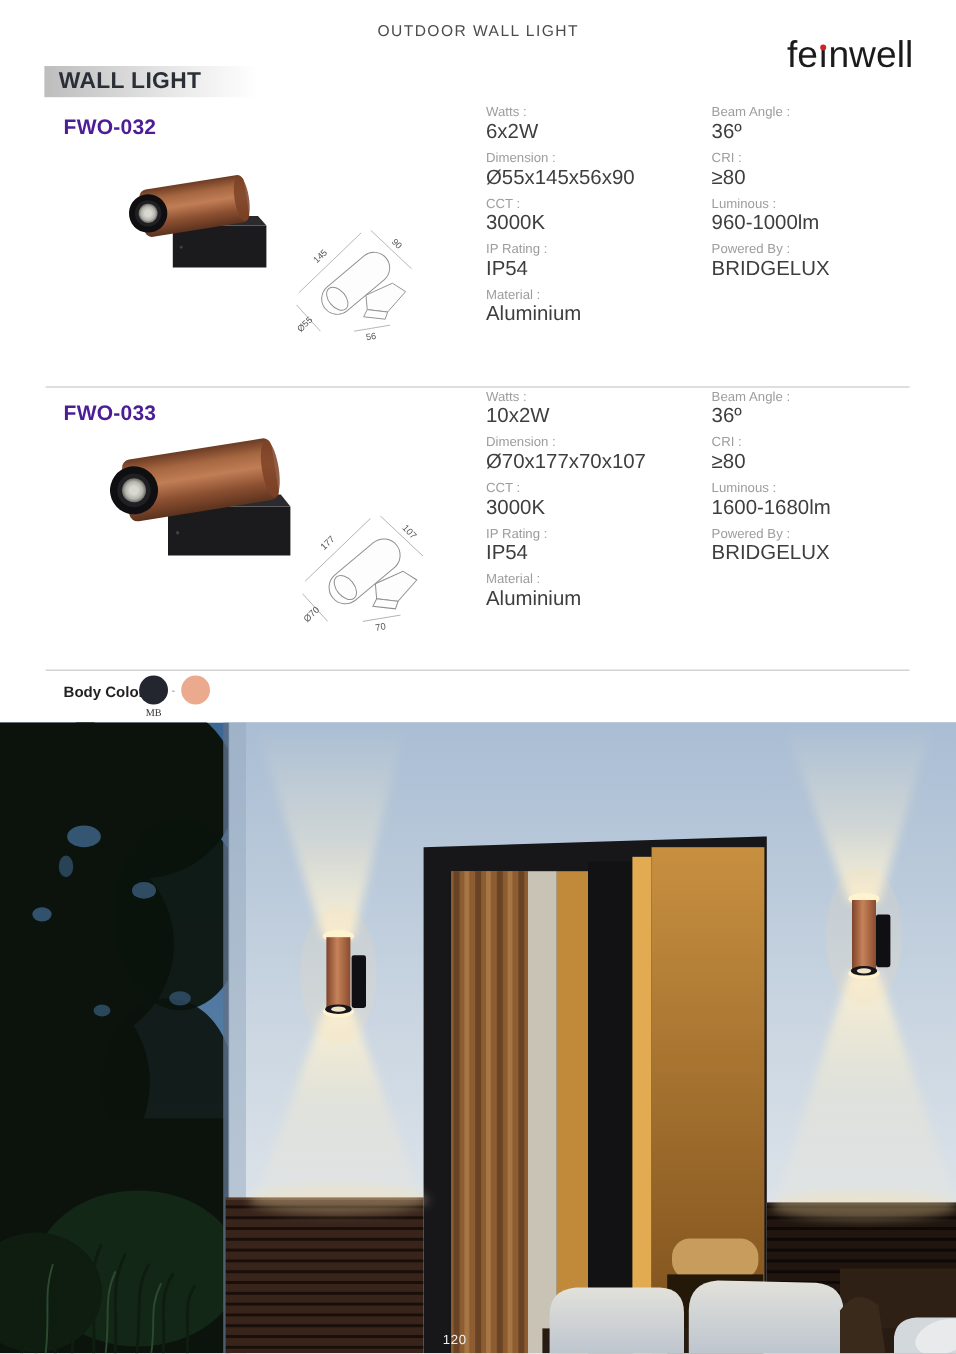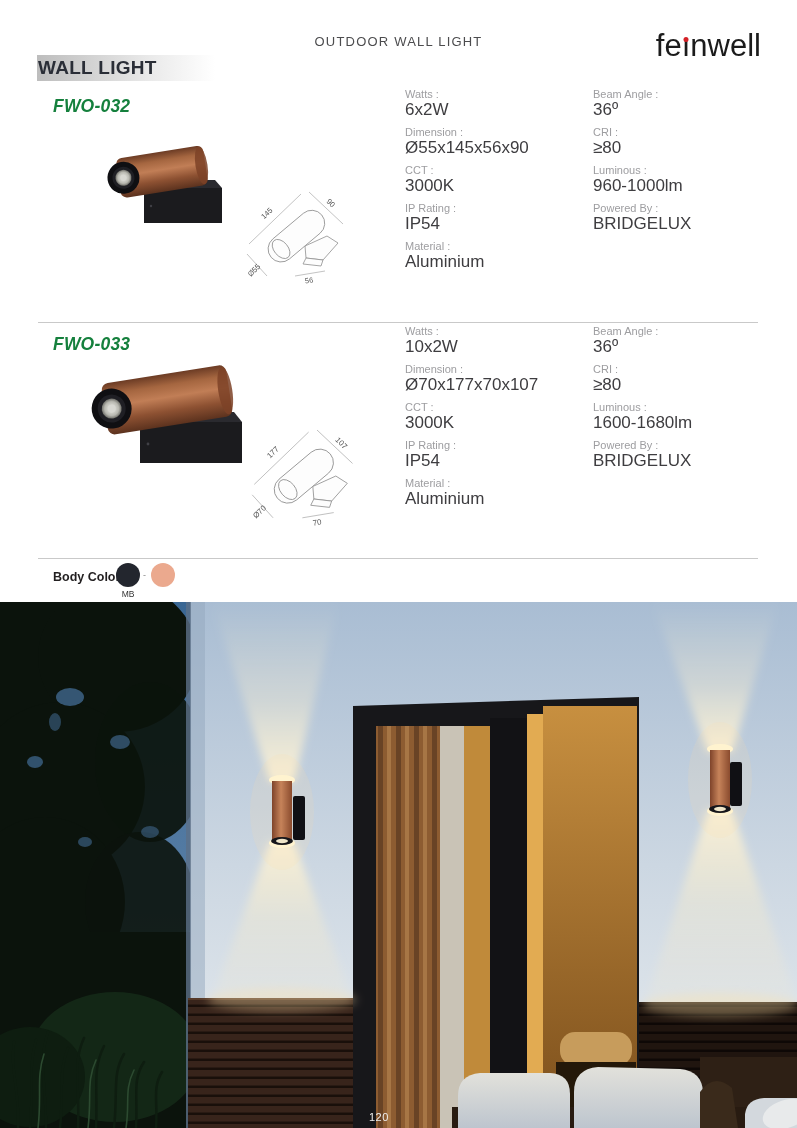--- a/index.html
+++ b/index.html
@@ -1,33 +1,33 @@
 <!DOCTYPE html>
 <html><head>
 <meta charset="utf-8">
 <style>
   html,body{margin:0;padding:0;background:#fff;}
   .page{position:relative;width:797px;height:1128px;background:#ffffff;overflow:hidden;
         font-family:"Liberation Sans",sans-serif;margin:0 auto;}
 
   
-  .page-heading{position:absolute;top:34px;left:0;width:100%;text-align:center;
+  .page-heading{position:absolute;top:18px;left:0;width:100%;text-align:center;
                 font-size:13px;letter-spacing:1.2px;color:#4c4c4e;}
   .brand-logo{position:absolute;top:28px;right:36px;font-size:31px;color:#1b1b1b;
               font-weight:400;letter-spacing:0px;}
   .brand-i{position:relative;display:inline-block;}
   .brand-i::after{content:"";position:absolute;width:5px;height:5px;border-radius:50%;
                   background:#d42127;top:9px;left:50%;transform:translateX(-50%);}
   .section-bar{position:absolute;left:37px;top:55px;width:178px;height:26px;line-height:26px;
-               padding-left:1px;box-sizing:border-box;font-size:19px;font-weight:bold;color:#2a2e37;
+               padding-left:12px;box-sizing:border-box;font-size:19px;font-weight:bold;color:#2a2e37;
                letter-spacing:.3px;
                background:linear-gradient(to right,#bdbdbd 0%,#e9e9e9 62%,#ffffff 100%);}
 
   
-  .model-title{position:absolute;font-size:17.5px;font-weight:bold;color:#15803d;letter-spacing:.2px;font-style:italic;}
+  .model-title{position:absolute;font-size:17.5px;font-weight:bold;color:#4c1d95;letter-spacing:.2px;}
   #model-032{left:53px;top:96px;} #model-033{left:53px;top:334px;}
   .spec-col{position:absolute;width:185px;}
   #s032c1{left:405px;top:87px;} #s032c2{left:593px;top:87px;}
   #s033c1{left:405px;top:324px;} #s033c2{left:593px;top:324px;}
   .spec{margin-bottom:7px;}
   .spec-label{font-size:11px;line-height:15px;color:#9d9da0;}
   .spec-value{font-size:17px;line-height:16px;color:#3e3d40;}
   .divider{position:absolute;left:38px;width:720px;height:1px;background:#c9c9c9;}
   #div1{top:322px;} #div2{top:558px;}
 
@@ -38,21 +38,21 @@
   #dwg-032{left:243px;top:186px;width:110px;height:100px;}
   #dwg-033{left:248px;top:420px;width:115px;height:112px;}
   .dim-dwg text{font-family:"Liberation Sans",sans-serif;}
 
   
   .body-color-label{position:absolute;left:53px;top:570px;font-size:12.5px;font-weight:bold;color:#221f20;}
   .swatch{position:absolute;border-radius:50%;width:24px;height:24px;}
   #swatch-mb{left:116px;top:563px;background:#23262e;}
   #swatch-rgd{left:151px;top:563px;background:#eba98e;}
   .swatch-code{position:absolute;font-size:8.5px;color:#333;width:24px;text-align:center;}
-  #code-mb{left:116px;top:589px;} #code-rgd{left:151px;top:622px;}
+  #code-mb{left:116px;top:589px;font-family:Liberation Serif, serif;} #code-rgd{left:151px;top:622px;}
   .swatch-sep{position:absolute;left:143px;top:570px;font-size:9px;color:#888;}
 
   
   .photo{position:absolute;left:0;top:602px;width:797px;height:526px;}
   .page-num{position:absolute;left:369px;top:1075px;font-size:11px;color:#efefef;letter-spacing:.5px;z-index:5;margin-top:36px;}
 </style>
 </head>
 <body>
 
 <div class="page">

